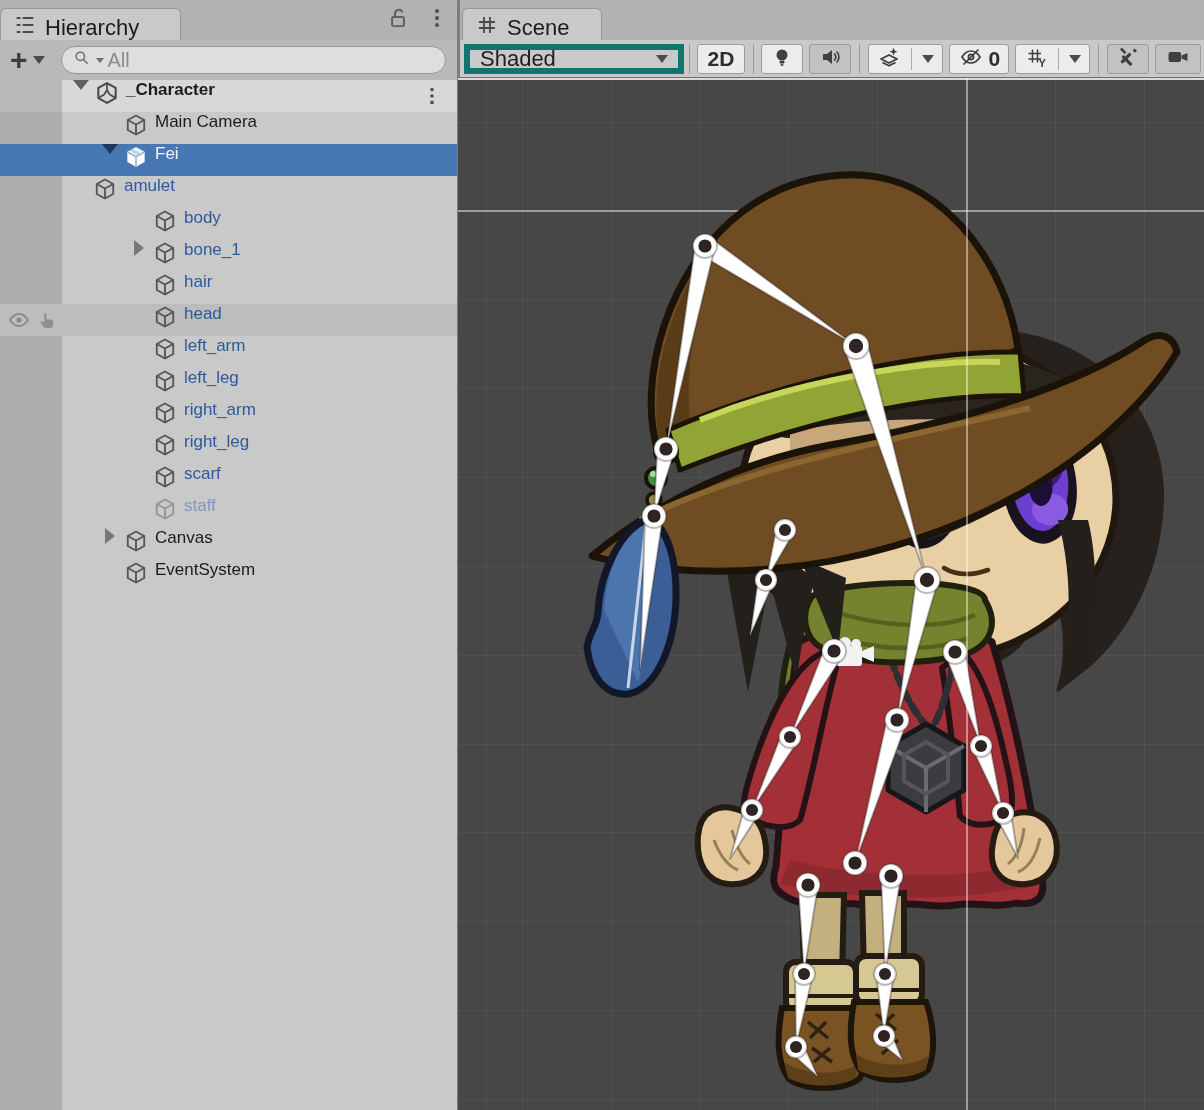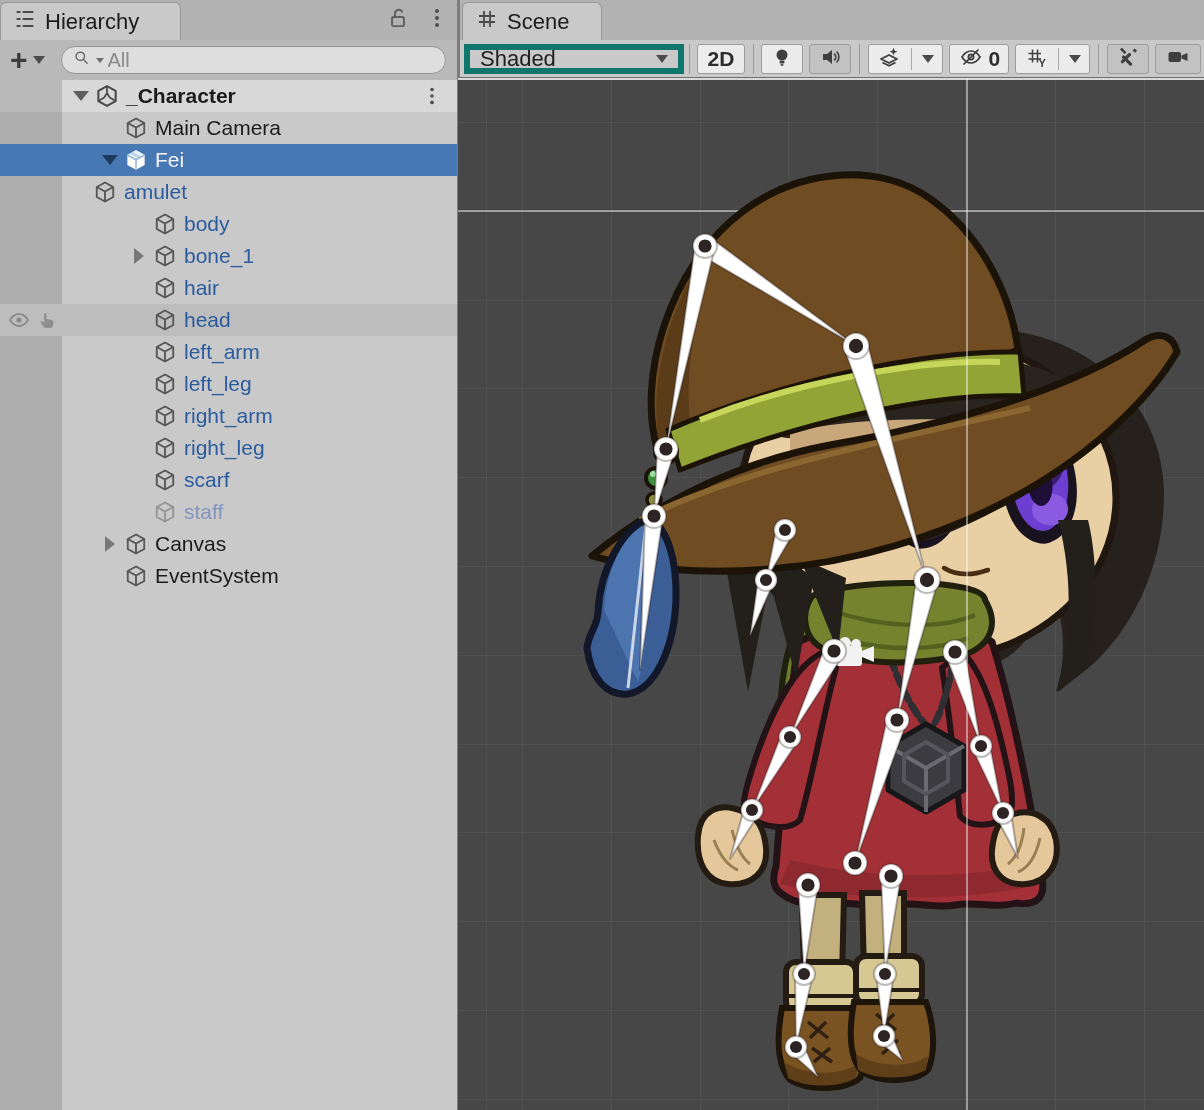--- a/index.html
+++ b/index.html
@@ -16,39 +16,39 @@
     --btn-light:#ECECEC;
     --btn-mid:#C2C2C2;
   }
   *{box-sizing:border-box;margin:0;padding:0}
   body{font-family:"Liberation Sans",sans-serif;background:#3c3c3c}
   #app{position:relative;width:1204px;height:1110px;overflow:hidden;background:var(--panel-gray)}
 
   
   #hier{position:absolute;left:0;top:0;width:457px;height:1110px;background:var(--panel-gray)}
   .tabbar{position:absolute;left:0;top:0;right:0;height:40px;background:var(--bar-gray)}
-  .tab{position:absolute;top:2px;height:38px;background:var(--panel-gray);border:1px solid #979797;border-bottom:none;
+  .tab{position:absolute;top:8px;height:38px;background:var(--panel-gray);border:1px solid #979797;border-bottom:none;
        border-radius:6px 6px 0 0;display:flex;align-items:center;gap:8px;padding:0 18px 0 12px;
        font-size:22px;color:var(--txt-dark)}
   #hier .tab{left:0;width:181px}
   .tabbar-icons{position:absolute;right:8px;top:0;height:40px;display:flex;align-items:center;gap:14px}
 
   #searchrow{position:absolute;left:0;top:40px;right:0;height:40px;background:#B9B9B9;display:flex;align-items:center}
   #plus{font-size:30px;font-weight:bold;color:#3d3d3d;margin-left:10px;line-height:28px}
   .caret{width:0;height:0;border-left:6px solid transparent;border-right:6px solid transparent;border-top:8px solid #4c4c4c;display:inline-block}
   #plus-caret{margin-left:5px}
   #searchbox{margin-left:16px;width:385px;height:28px;background:#DEDEDE;border:1px solid #979797;border-radius:15px;
        display:flex;align-items:center;padding:0 10px;gap:4px}
   #searchbox input{border:none;background:transparent;outline:none;font-size:20px;color:#444;width:300px;font-family:"Liberation Sans",sans-serif}
   #searchbox input::placeholder{color:#8a8a8a}
   .mini-caret{width:0;height:0;border-left:4px solid transparent;border-right:4px solid transparent;border-top:5px solid #6e6e6e}
 
   #tree{position:absolute;left:0;top:80px;right:0;bottom:0}
   #gutter{position:absolute;left:0;top:0;bottom:0;width:62px;background:var(--gutter-gray)}
-  .row{position:relative;height:32px;display:flex;align-items:center;font-size:21px;color:var(--txt-dark)}
+  .row{position:relative;height:32px;display:flex;align-items:flex-start;font-size:17px;color:var(--txt-dark)}
   .row.header{background:linear-gradient(90deg,#B9B9B9 62px,var(--header-gray) 62px);font-weight:bold}
   .row.hover{background:var(--hover-gray)}
   .row.sel{background:var(--sel-blue);color:#f4f4f4}
   .tri-down{width:0;height:0;border-left:8px solid transparent;border-right:8px solid transparent;border-top:10px solid #5f5f5f}
   .tri-right{width:0;height:0;border-top:8px solid transparent;border-bottom:8px solid transparent;border-left:10px solid #787878}
   .row.sel .tri-down{border-top-color:#1d3a5c}
   .arrow-slot{width:26px;display:flex;justify-content:center;flex:none}
   .obj-icon{width:26px;height:26px;flex:none;margin-right:6px;display:flex;align-items:center;justify-content:center}
   .row-label{white-space:nowrap}
   .blue .row-label{color:var(--txt-blue)}

